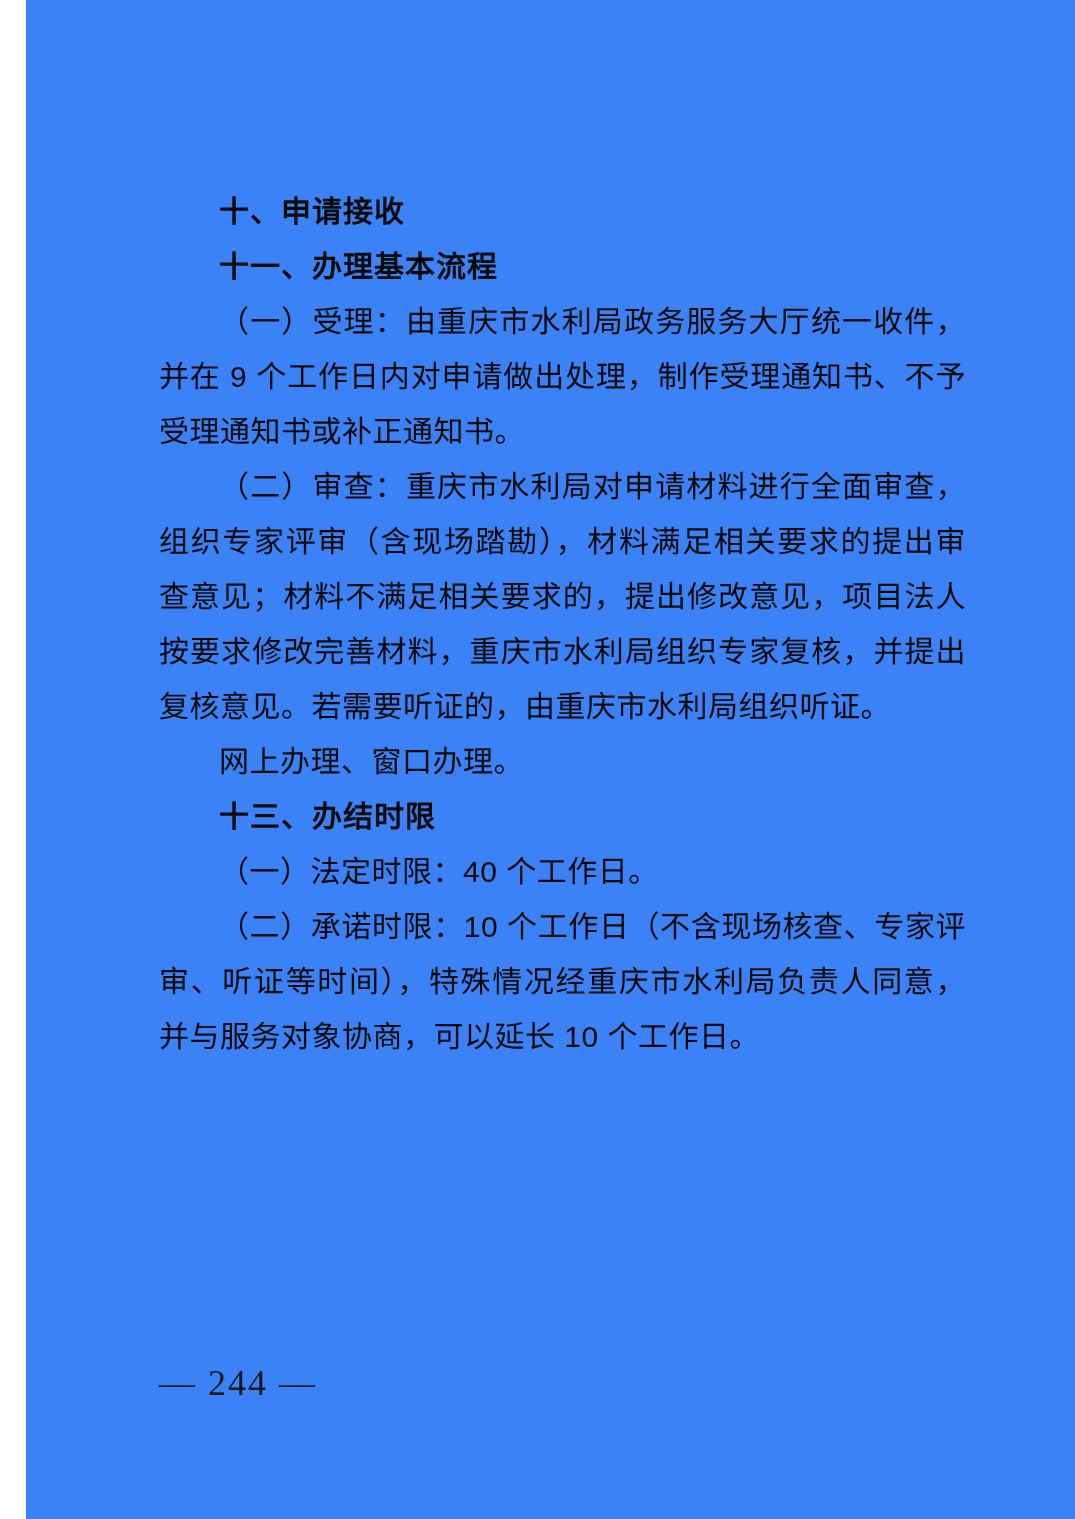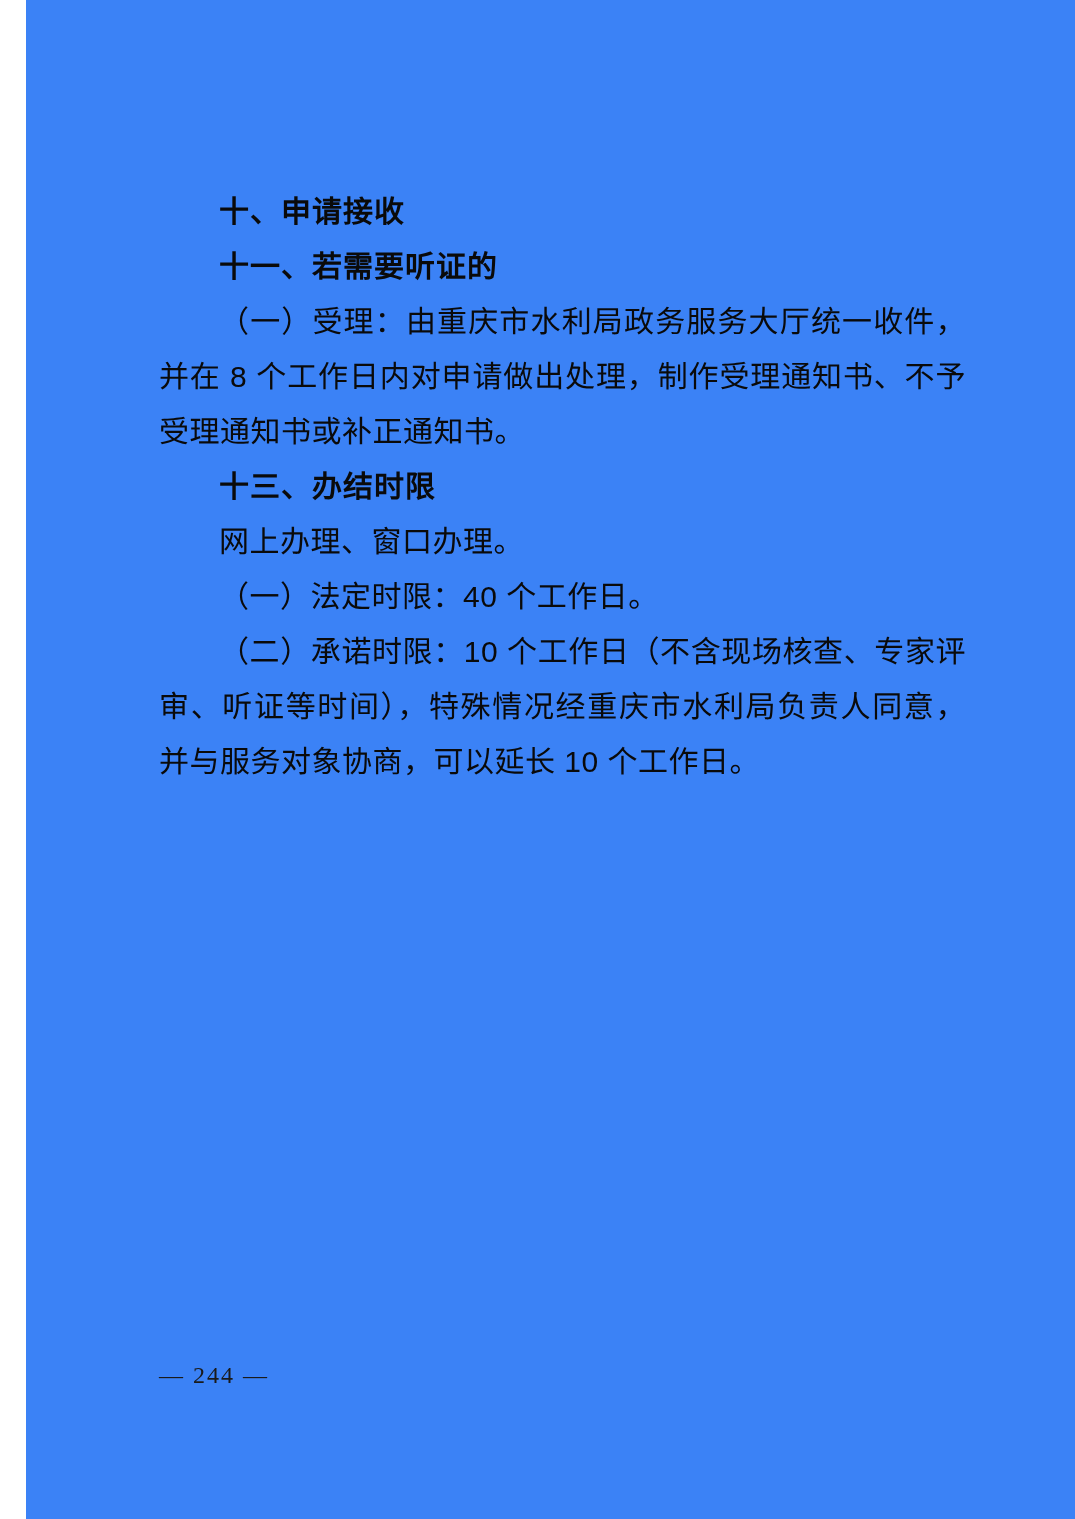--- a/index.html
+++ b/index.html
@@ -39,33 +39,34 @@
     text-align: left;
     letter-spacing: 1px;
   }
   .paragraph {
     font-weight: 400;
   }
   .footer {
     position: absolute;
     left: 133px;
     top: 1362px;
-    font-size: 24px;
+    font-size: 36px;
     letter-spacing: 2px;
     color: #1a1a1a;
     font-family: "Liberation Serif", "DejaVu Serif", serif;
   }
 </style>
 </head>
 <body>
 
 <div class="page">
   <div class="content">
     <p class="block heading">十、申请接收</p>
-    <p class="block heading">十一、若需要听证的</p>
-    <p class="block paragraph">（一）受理：由重庆市水利局政务服务大厅统一收件，并在 8 个工作日内对申请做出处理，制作受理通知书、不予受理通知书或补正通知书。</p>
+    <p class="block heading">十一、办理基本流程</p>
+    <p class="block paragraph">（一）受理：由重庆市水利局政务服务大厅统一收件，并在 9 个工作日内对申请做出处理，制作受理通知书、不予受理通知书或补正通知书。</p>
+    <p class="block paragraph">（二）审查：重庆市水利局对申请材料进行全面审查，组织专家评审（含现场踏勘），材料满足相关要求的提出审查意见；材料不满足相关要求的，提出修改意见，项目法人按要求修改完善材料，重庆市水利局组织专家复核，并提出复核意见。若需要听证的，由重庆市水利局组织听证。</p>
+    <p class="block paragraph">网上办理、窗口办理。</p>
     <p class="block heading">十三、办结时限</p>
-    <p class="block paragraph">网上办理、窗口办理。</p>
     <p class="block paragraph">（一）法定时限：40 个工作日。</p>
     <p class="block paragraph">（二）承诺时限：10 个工作日（不含现场核查、专家评审、听证等时间），特殊情况经重庆市水利局负责人同意，并与服务对象协商，可以延长 10 个工作日。</p>
   </div>
   <div class="footer">— 244 —</div>
 </div>
 
 </body></html>

